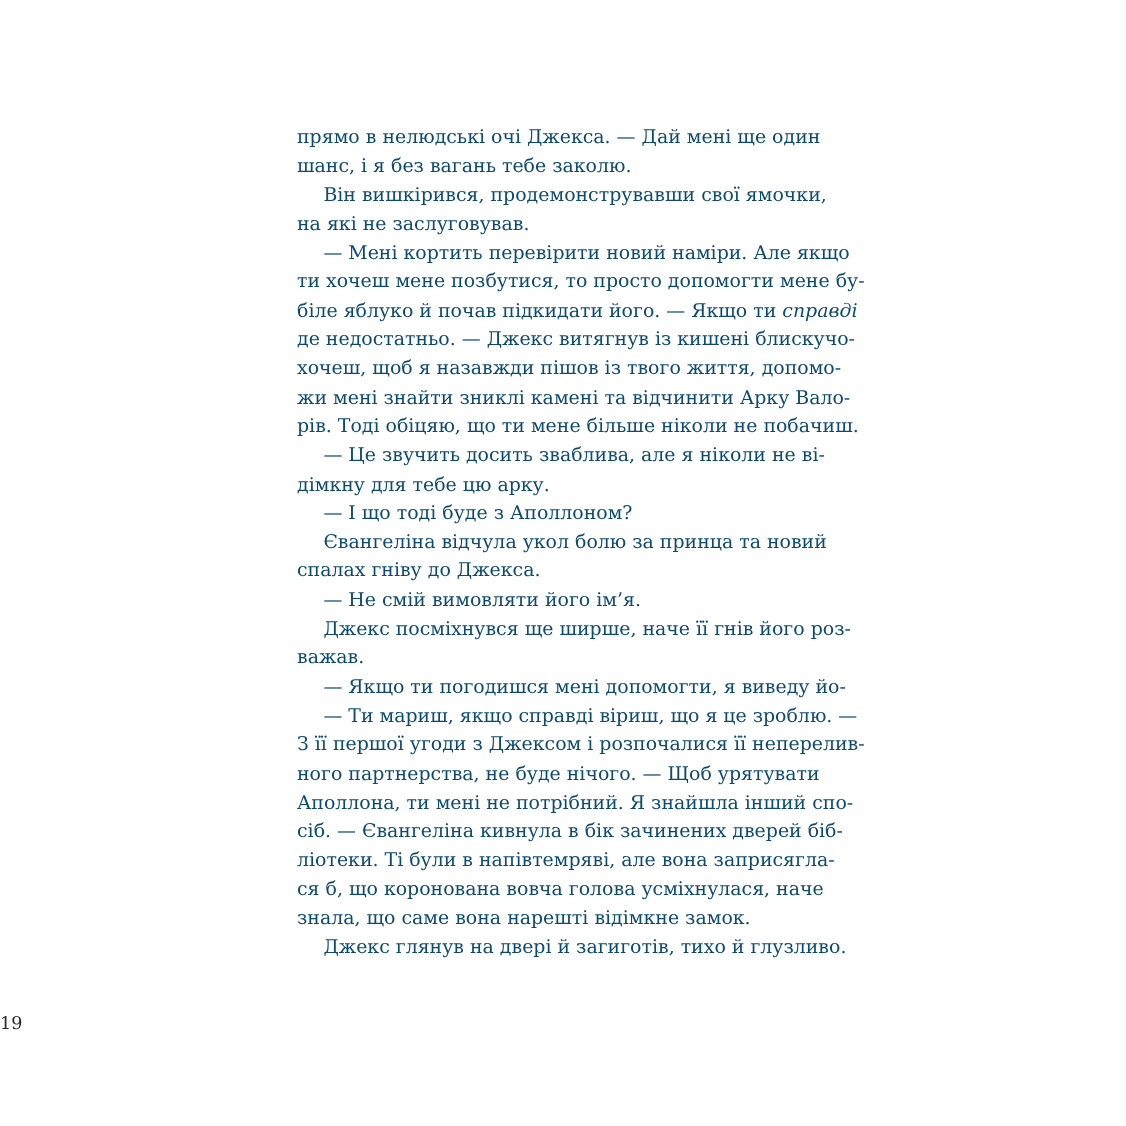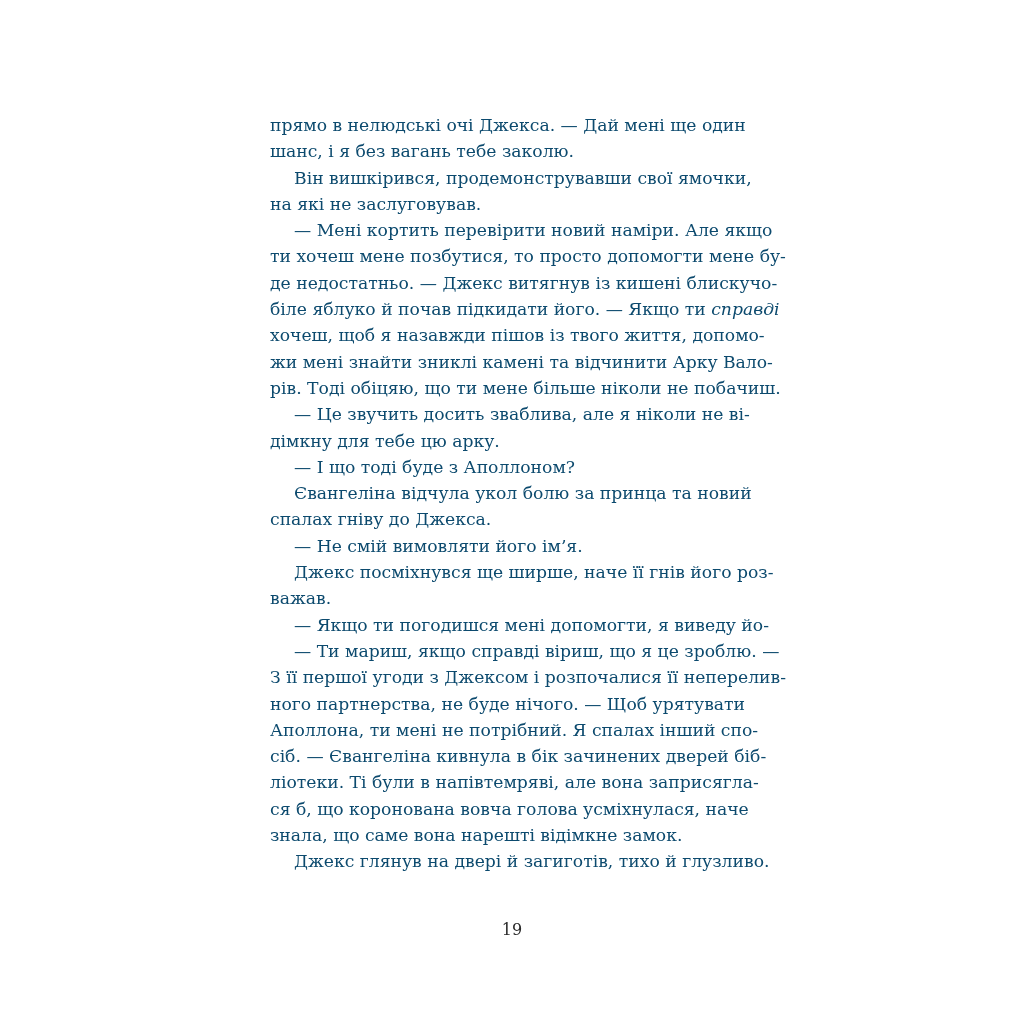--- a/index.html
+++ b/index.html
@@ -37,54 +37,54 @@
       padding-left: 24px;
     }
     .line em {
       font-style: italic;
     }
     .page-number {
       position: absolute;
       left: 0;
       width: 1024px;
       top: 920px;
-      text-align: center;
+      text-align: left;
       font-family: "DejaVu Serif", serif;
       font-size: 16px;
       color: #2a2a2a;
     }
   </style>
 </head>
 <body>
 
 <div class="page">
   <span class="line">прямо в нелюдські очі Джекса. — Дай мені ще один</span>
   <span class="line last">шанс, і я без вагань тебе заколю.</span>
   <span class="line indent">Він вишкірився, продемонструвавши свої ямочки,</span>
   <span class="line last">на які не заслуговував.</span>
   <span class="line indent">— Мені кортить перевірити новий наміри. Але якщо</span>
   <span class="line">ти хочеш мене позбутися, то просто допомогти мене бу-</span>
+  <span class="line"><span>біле яблуко й почав підкидати його. — Якщо ти </span><em>справді</em></span>
   <span class="line">де недостатньо. — Джекс витягнув із кишені блискучо-</span>
-  <span class="line"><span>біле яблуко й почав підкидати його. — Якщо ти </span><em>справді</em></span>
   <span class="line">хочеш, щоб я назавжди пішов із твого життя, допомо-</span>
   <span class="line">жи мені знайти зниклі камені та відчинити Арку Вало-</span>
   <span class="line last">рів. Тоді обіцяю, що ти мене більше ніколи не побачиш.</span>
   <span class="line indent">— Це звучить досить зваблива, але я ніколи не ві-</span>
   <span class="line last">дімкну для тебе цю арку.</span>
   <span class="line indent last">— І що тоді буде з Аполлоном?</span>
   <span class="line indent">Євангеліна відчула укол болю за принца та новий</span>
   <span class="line last">спалах гніву до Джекса.</span>
   <span class="line indent last">— Не смій вимовляти його ім’я.</span>
   <span class="line indent">Джекс посміхнувся ще ширше, наче її гнів його роз-</span>
   <span class="line last">важав.</span>
   <span class="line indent">— Якщо ти погодишся мені допомогти, я виведу йо-</span>
   <span class="line indent">— Ти мариш, якщо справді віриш, що я це зроблю. —</span>
   <span class="line">З її першої угоди з Джексом і розпочалися її неперелив-</span>
   <span class="line">ного партнерства, не буде нічого. — Щоб урятувати</span>
-  <span class="line">Аполлона, ти мені не потрібний. Я спалах інший спо-</span>
+  <span class="line">Аполлона, ти мені не потрібний. Я знайшла інший спо-</span>
   <span class="line">сіб. — Євангеліна кивнула в бік зачинених дверей біб-</span>
   <span class="line">ліотеки. Ті були в напівтемряві, але вона заприсягла-</span>
   <span class="line">ся б, що коронована вовча голова усміхнулася, наче</span>
   <span class="line last">знала, що саме вона нарешті відімкне замок.</span>
   <span class="line indent">Джекс глянув на двері й загиготів, тихо й глузливо.</span>
 </div>
 
 <div class="page-number">19</div>
 
 </body></html>

